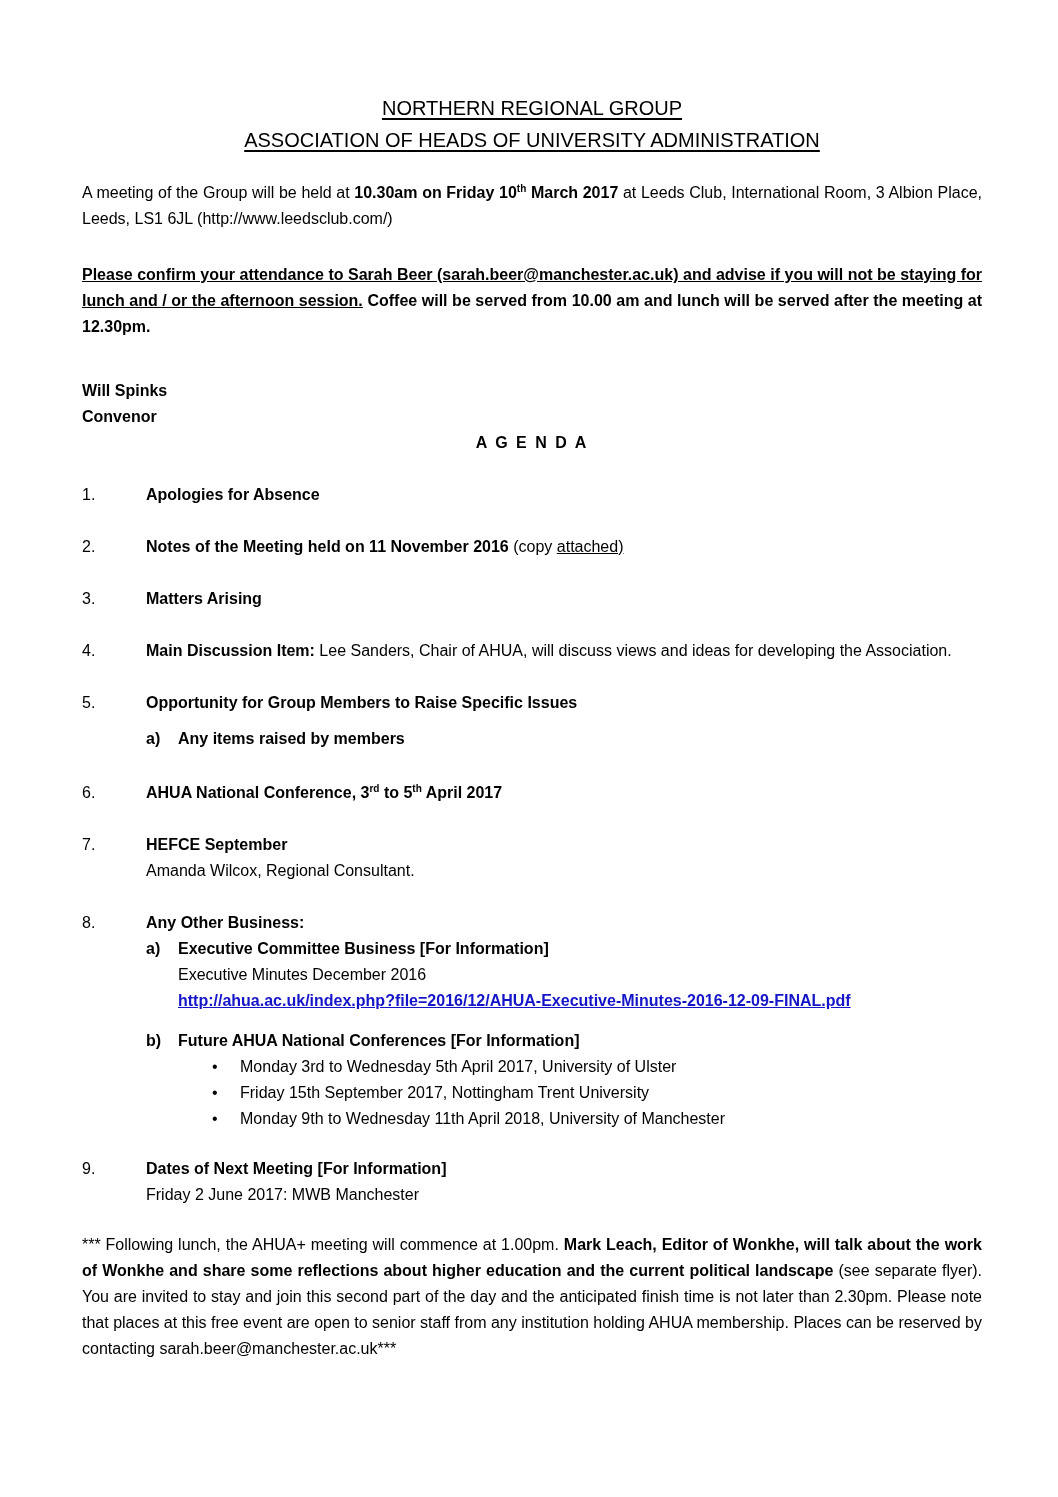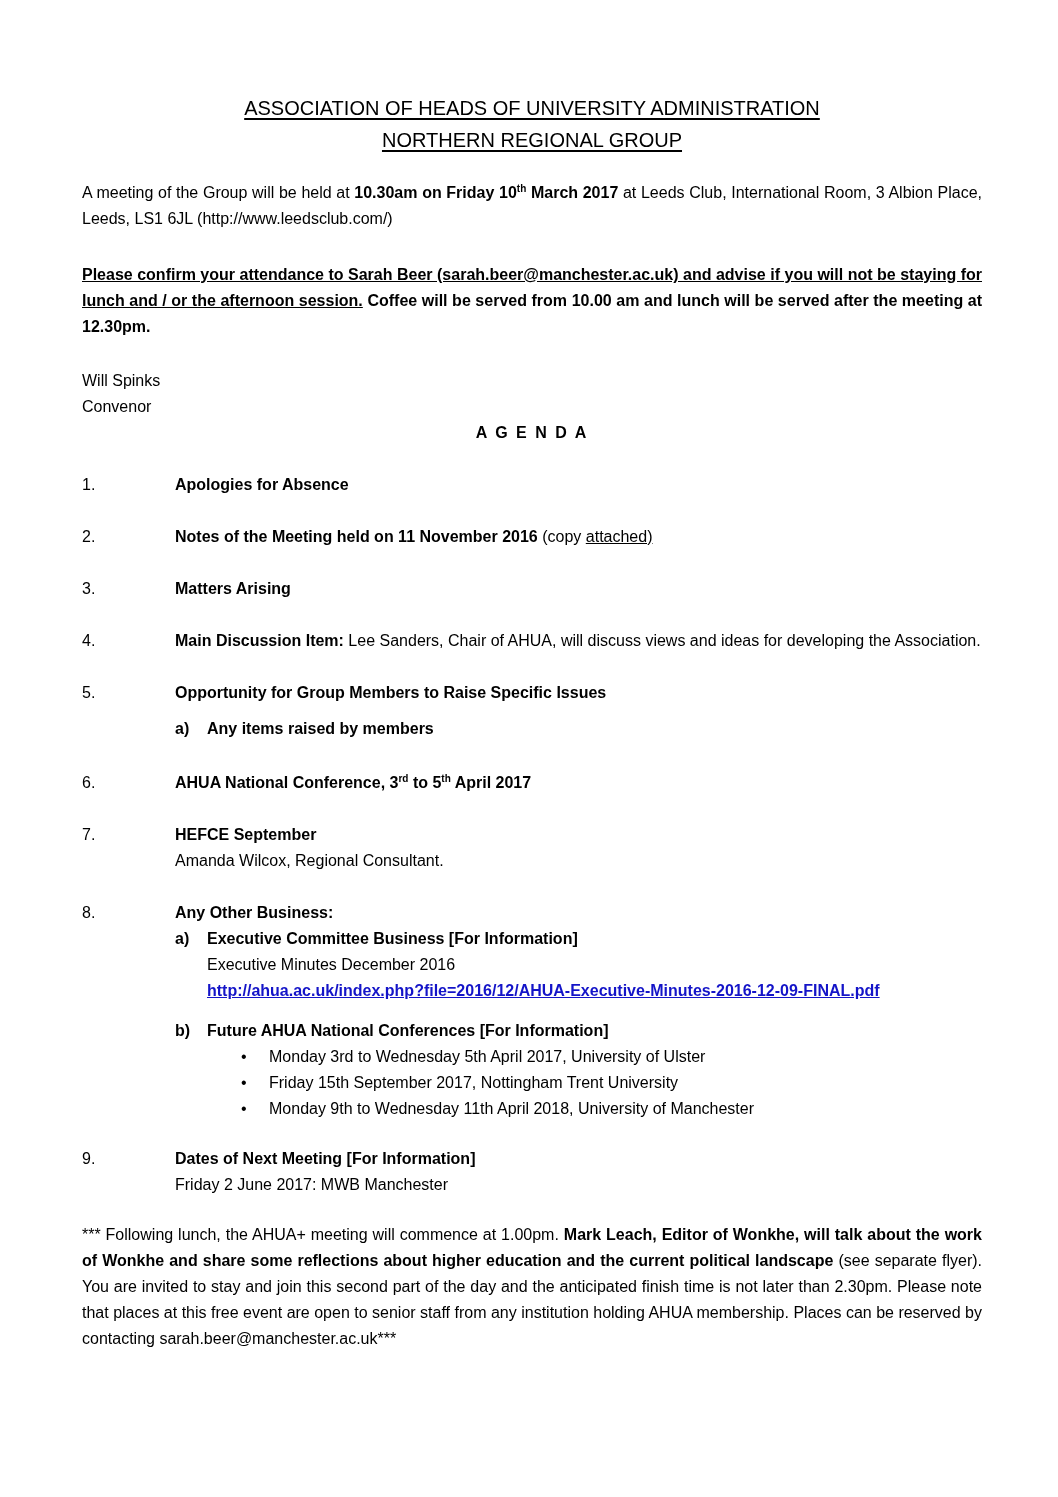--- a/index.html
+++ b/index.html
@@ -21,27 +21,27 @@
   .j { text-align: justify; }
   p { margin: 0; }
   sup { font-size: 10px; line-height: 0; vertical-align: super; text-align: center; }
 
   .title-block { margin-top: 92px; text-align: center; }
   .title-line { font-size: 20px; line-height: 32px; }
   .title-line .u { text-underline-offset: 3px; }
 
   .intro-para   { margin-top: 24px; }
   .confirm-para { margin-top: 30px; font-weight: bold; }
-  .sig-block    { margin-top: 28px; }
+  .sig-block    { margin-top: 38px; font-weight: bold; }
 
   .agenda-heading { text-align: center; font-weight: bold; letter-spacing: 2px; }
 
   .row { display: flex; align-items: flex-start; }
   .num { flex: 0 0 64px; }
-  .item-body { flex: 1 1 auto; min-width: 0; margin-left: 29px; }
+  .item-body { flex: 1 1 auto; min-width: 0; }
 
   .mt26 { margin-top: 26px; }
   .mt28 { margin-top: 28px; }
   .mt24 { margin-top: 24px; }
   .mt14 { margin-top: 14px; }
   .mt10 { margin-top: 10px; }
 
   .sub { display: flex; align-items: flex-start; }
   .sub-marker { flex: 0 0 32px; font-weight: bold; }
   .sub-body { flex: 1 1 auto; min-width: 0; }
@@ -58,22 +58,22 @@
   }
   .closing-para { margin-top: 24px; }
 </style>
 </head>
 <body>
 
 <div class="page">
   <div class="content">
 
     <div class="title-block">
+      <div class="title-line"><span class="u">NORTHERN REGIONAL GROUP</span></div>
       <div class="title-line"><span class="u">ASSOCIATION OF HEADS OF UNIVERSITY ADMINISTRATION</span></div>
-      <div class="title-line"><span class="u">NORTHERN REGIONAL GROUP</span></div>
     </div>
 
     <p class="intro-para j"><span>A meeting of the Group will be held at </span><span class="b"><span>10.30am on Friday 10</span><sup>th</sup><span> March 2017</span></span><span> at Leeds Club, International Room, 3 Albion Place, Leeds, LS1 6JL (http://www.leedsclub.com/)</span></p>
 
     <p class="confirm-para j"><span class="u">Please confirm your attendance to Sarah Beer (sarah.beer@manchester.ac.uk) and advise if you will not be staying for lunch and / or the afternoon session.</span><span>  Coffee will be served from 10.00 am and lunch will be served after the meeting at 12.30pm.</span></p>
 
     <div class="sig-block">
       <div>Will Spinks</div>
       <div>Convenor</div>
     </div>

